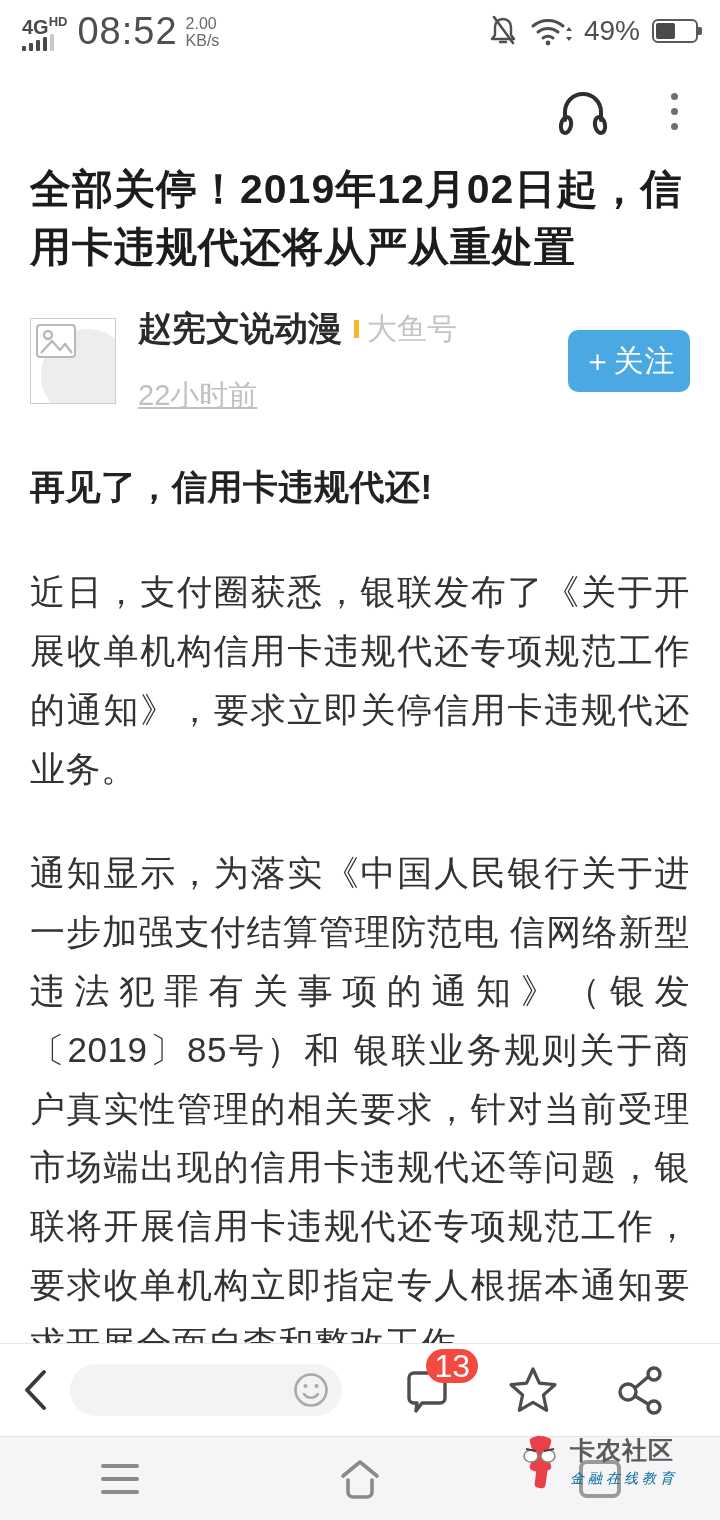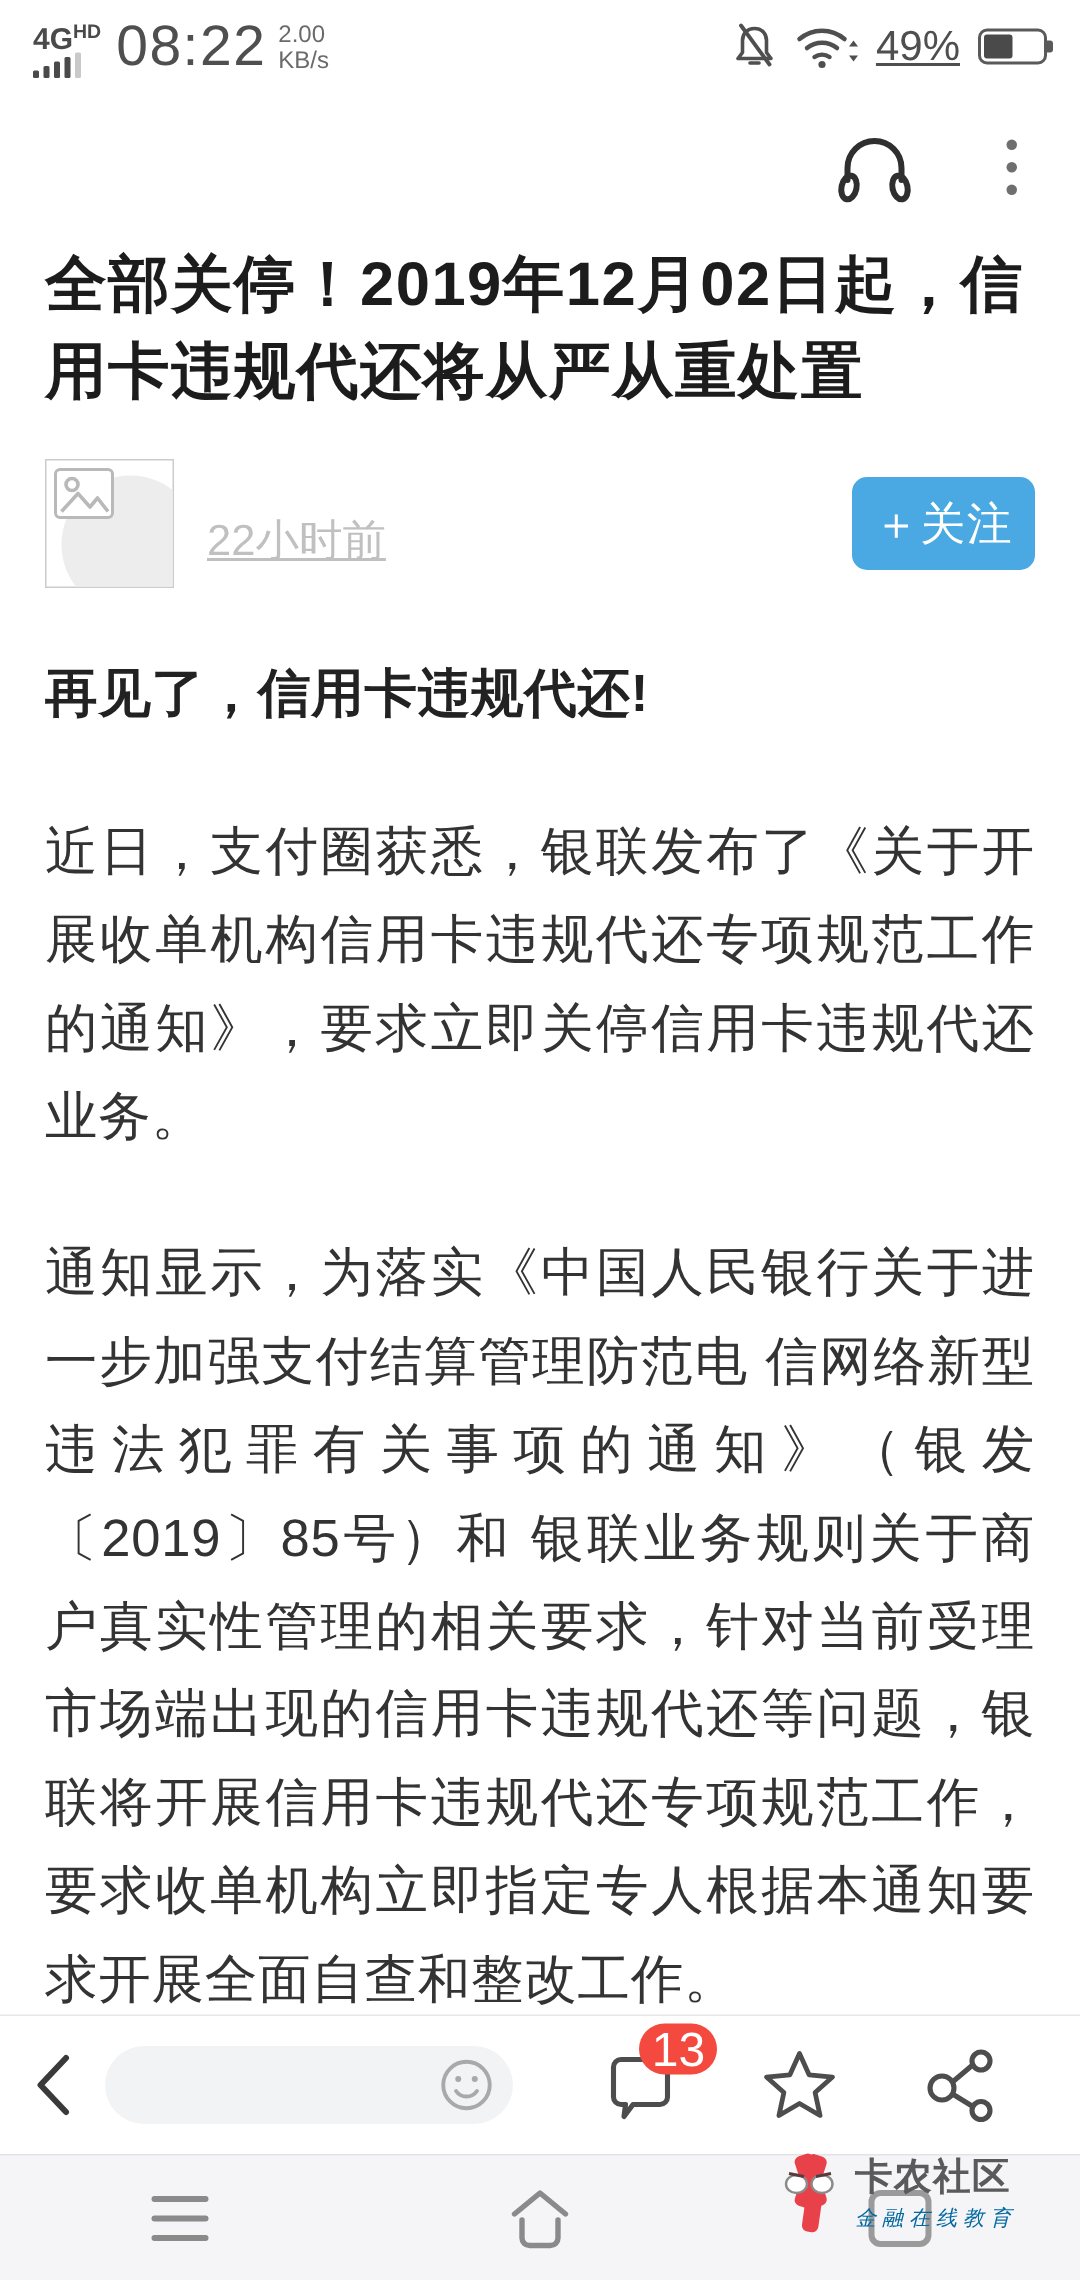--- a/index.html
+++ b/index.html
@@ -13,21 +13,21 @@
   .net-block { display:flex; flex-direction:column; align-items:flex-start; margin-right:10px; margin-top:2px; }
   .net-label { font-size:20px; font-weight:700; color:#4a4a4a; line-height:18px; }
   .net-label sup { font-size:13px; font-weight:700; }
   .sig-bars { display:flex; align-items:flex-end; gap:3px; height:14px; margin-top:2px; }
   .sig-bars i { display:block; width:4px; background:#4a4a4a; border-radius:1px; }
   .sig-bars i.b1{height:5px}.sig-bars i.b2{height:8px}.sig-bars i.b3{height:11px}.sig-bars i.b4{height:14px}
   .sig-bars i.b5{height:17px; background:#c9c9c9;}
   .sb-time { font-size:38px; color:#4f4f4f; letter-spacing:1px; margin-right:8px; }
   .sb-speed { display:flex; flex-direction:column; font-size:16px; line-height:17px; color:#6a6a6a; margin-top:2px;}
   .sb-right { margin-left:auto; display:flex; align-items:center; gap:12px; }
-  .sb-pct { font-size:28px; color:#4f4f4f;text-decoration:underline; }
+  .sb-pct { font-size:28px; color:#4f4f4f; }
   .battery { position:relative; width:46px; height:24px; border:2px solid #5a5a5a; border-radius:6px; }
   .battery::after { content:""; position:absolute; right:-6px; top:6px; width:4px; height:8px; background:#5a5a5a; border-radius:0 2px 2px 0; }
   .battery .fill { position:absolute; left:2px; top:2px; bottom:2px; width:45%; background:#4a4a4a; border-radius:2px; }
 
   
   .art-header { position:absolute; top:62px; left:0; right:0; height:98px; background:#fff;
     display:flex; align-items:center; justify-content:flex-end; padding-right:36px; gap:56px; }
   .kebab { display:flex; flex-direction:column; gap:8px; padding:6px; }
   .kebab i { width:7px; height:7px; border-radius:50%; background:#6f6f6f; }
 
@@ -90,21 +90,21 @@
     <div class="net-block">
       <span class="net-label"><span>4G</span><sup>HD</sup></span>
       <span class="sig-bars">
           <i class="b1"></i>
           <i class="b2"></i>
           <i class="b3"></i>
           <i class="b4"></i>
           <i class="b5"></i>
         </span>
     </div>
-    <span class="sb-time">08:22</span>
+    <span class="sb-time">08:52</span>
     <span class="sb-speed">
       <span>2.00</span>
         <span>KB/s</span>
     </span>
     <div class="sb-right">
       <span>
         <svg width="30" height="32" viewBox="0 0 30 32">
           <path d="M15 4c-5 0-8 3.5-8 8v8l-3 4h22l-3-4v-8c0-4.5-3-8-8-8z" fill="none" stroke="#4f4f4f" stroke-width="2.4" stroke-linejoin="round"></path>
           <path d="M12 27h6" stroke="#4f4f4f" stroke-width="2.4" stroke-linecap="round"></path>
           <path d="M6 2 L25 28" stroke="#4f4f4f" stroke-width="2.6" stroke-linecap="round"></path>
@@ -149,20 +149,25 @@
       <div class="avatar">
         <span class="circle"></span>
         <span class="ph-icon">
           <svg width="36" height="30" viewBox="0 0 36 30">
             <circle cx="10" cy="9" r="4" fill="none" stroke="#b9b9b9" stroke-width="2.4"></circle>
             <path d="M3 27 l11-12 8 9 5-6 7 9" fill="none" stroke="#b9b9b9" stroke-width="2.4" stroke-linejoin="round"></path>
           </svg>
         </span>
       </div>
       <div class="author-meta">
+        <div class="author-line1">
+          <span class="author-name">赵宪文说动漫</span>
+          <span class="platform-bar"></span>
+          <span class="platform">大鱼号</span>
+        </div>
         <div class="author-time">22小时前</div>
       </div>
       <div class="follow-btn">＋关注</div>
     </div>
 
     <div class="body-text">
       <p class="lead">再见了，信用卡违规代还!</p>
       <p>近日，支付圈获悉，银联发布了《关于开展收单机构信用卡违规代还专项规范工作的通知》，要求立即关停信用卡违规代还业务。</p>
       <p>通知显示，为落实《中国人民银行关于进一步加强支付结算管理防范电 信网络新型违法犯罪有关事项的通知》（银发〔2019〕85号）和 银联业务规则关于商户真实性管理的相关要求，针对当前受理市场端出现的信用卡违规代还等问题，银联将开展信用卡违规代还专项规范工作，要求收单机构立即指定专人根据本通知要求开展全面自查和整改工作。</p>
       <p>通知指出信用卡违规代还的特点：包括但不限于特定应用程序、移动支 付APP利用信用卡账单日和还款日时间差，通过违规存储持卡人 支付关键信息、系统自动化发起虚构交易，以较小的金额进行定 期或不定期循环还款。</p>

